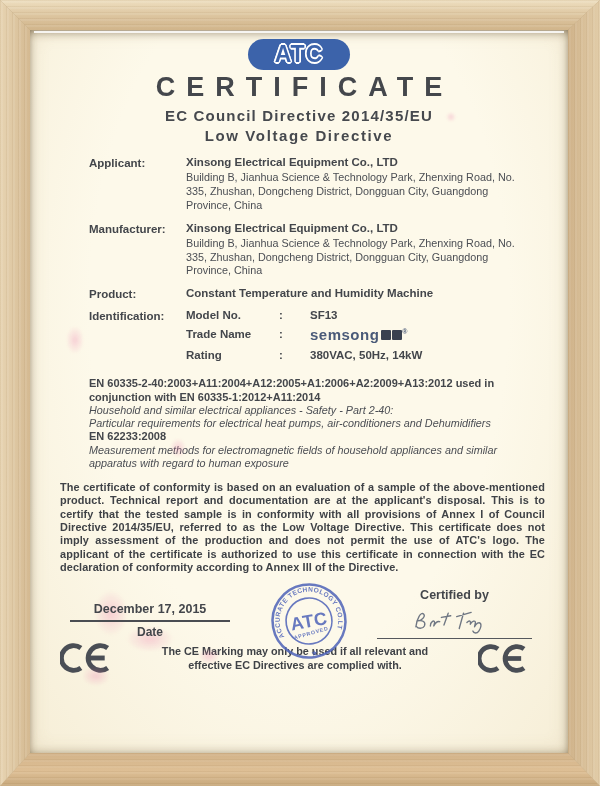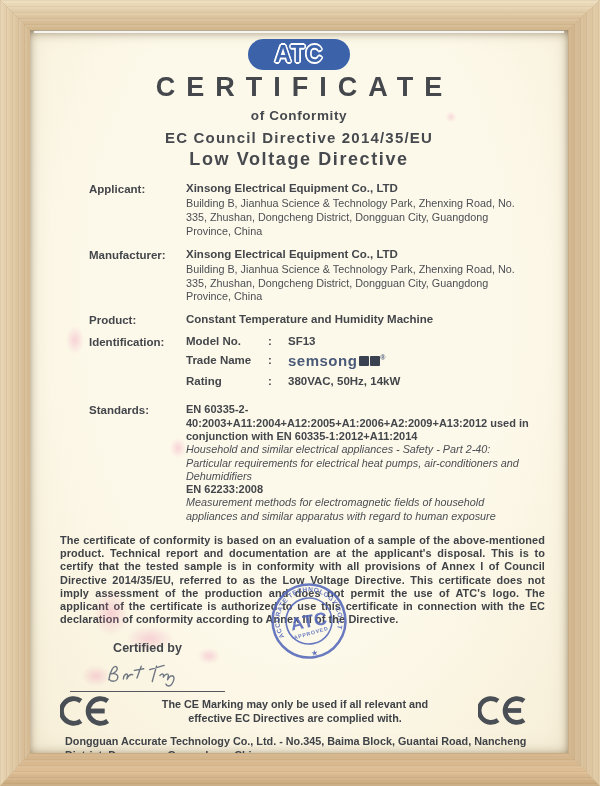--- a/index.html
+++ b/index.html
@@ -41,31 +41,31 @@
     filter:blur(1px);}
 
   
   .logo-pill{margin:9px auto 0;width:102px;height:31px;border-radius:17px;background:#3c63aa;
     display:flex;align-items:center;justify-content:center;}
   .logo-pill span{font-weight:900;font-size:23px;letter-spacing:1px;color:#3c63aa;line-height:1;
     text-shadow:-1.6px 0 #fff,1.6px 0 #fff,0 -1.6px #fff,0 1.6px #fff,-1.1px -1.1px #fff,1.1px 1.1px #fff,-1.1px 1.1px #fff,1.1px -1.1px #fff;}
   .cert-title{margin-top:3px;text-align:center;font-size:27px;font-weight:700;letter-spacing:11px;padding-left:11px;color:#44474c;line-height:1.05;}
   .sub-conf{margin-top:7px;text-align:center;font-size:13.5px;font-weight:700;letter-spacing:.6px;color:#46494e;}
   .sub-dir{margin-top:6px;text-align:center;font-size:15px;font-weight:700;letter-spacing:1.2px;color:#46494e;}
-  .sub-lvd{margin-top:3px;text-align:center;font-size:18px;font-weight:700;letter-spacing:1.6px;color:#46494e;}
+  .sub-lvd{margin-top:3px;text-align:center;font-size:15px;font-weight:700;letter-spacing:1.6px;color:#46494e;}
   .reg-no{margin-top:13px;text-align:center;font-size:15.5px;font-weight:700;letter-spacing:.8px;color:#44474c;}
 
   
   .fields{margin-top:12px;}
   .frow{display:flex;padding:0 38px 0 35px;margin-bottom:9px;margin-left:24px;}
   .flabel{flex:0 0 97px;font-weight:700;font-size:11.5px;padding-top:1px;}
   .fval{flex:1;min-width:0;}
   .fname{font-weight:700;font-size:11.5px;}
   .faddr{font-size:10.8px;font-weight:400;margin-top:3px;line-height:1.28;color:#4b4e54;}
-  .id-row{display:flex;margin-bottom:7px;}
+  .id-row{display:flex;margin-bottom:7px;gap:11px;}
   .id-sub{flex:0 0 82px;font-weight:700;font-size:11.5px;}
   .id-colon{flex:0 0 20px;font-weight:700;font-size:11.5px;text-align:left;}
   .id-val{font-weight:700;font-size:11.5px;}
   .brand{font-weight:700;font-size:15px;letter-spacing:.5px;color:#4a5a78;line-height:.9;}
   .cjk-sq{display:inline-block;width:10px;height:10px;background:#3a4150;border-radius:1px;margin-left:2px;vertical-align:baseline;}
   .cjk-sq+.cjk-sq{margin-left:1px;}
   .reg-mark{font-size:7px;color:#4a5a78;vertical-align:top;font-weight:700;}
   .std1,.std4{font-weight:700;font-size:11px;line-height:1.22;}
   .std2,.std3,.std5{font-weight:400;font-size:10.8px;line-height:1.22;color:#4b4e54;font-style:italic;}
 
@@ -115,21 +115,20 @@
     <div class="smudge" style="left:52px;top:636px;width:28px;height:20px;"></div>
     <div class="smudge" style="left:168px;top:618px;width:22px;height:16px;"></div>
     <div class="smudge" style="left:36px;top:296px;width:18px;height:28px;"></div>
     <div class="smudge" style="left:140px;top:408px;width:16px;height:20px;"></div>
     <div class="smudge" style="left:416px;top:82px;width:10px;height:10px;"></div>
 
     <div class="logo-pill">
       <span>ATC</span>
     </div>
     <div class="cert-title">CERTIFICATE</div>
-    <div class="sub-conf">of Conformity</div>
     <div class="sub-dir">EC Council Directive 2014/35/EU</div>
     <div class="sub-lvd">Low Voltage Directive</div>
 
     <div class="fields">
 
       <div class="frow">
         <div class="flabel">Applicant:</div>
         <div class="fval">
           <div class="fname">Xinsong Electrical Equipment Co., LTD</div>
           <div class="faddr">Building B, Jianhua Science &amp; Technology Park, Zhenxing Road, No. 335, Zhushan, Dongcheng District, Dongguan City, Guangdong Province, China</div>
@@ -168,34 +167,37 @@
           </div>
           <div class="id-row">
             <div class="id-sub">Rating</div>
             <div class="id-colon">:</div>
             <div class="id-val">380VAC, 50Hz, 14kW</div>
           </div>
         </div>
       </div>
 
       <div class="frow" style="margin-bottom:0;">
-        <div class="flabel">Standards:</div>
         <div class="fval">
           <div class="std1">EN 60335-2-40:2003+A11:2004+A12:2005+A1:2006+A2:2009+A13:2012 used in conjunction with EN 60335-1:2012+A11:2014</div>
           <div class="std2">Household and similar electrical appliances - Safety - Part 2-40:</div>
           <div class="std3">Particular requirements for electrical heat pumps, air-conditioners and Dehumidifiers</div>
           <div class="std4">EN 62233:2008</div>
           <div class="std5">Measurement methods for electromagnetic fields of household appliances and similar apparatus with regard to human exposure</div>
         </div>
       </div>
     </div>
 
     <div class="declaration">The certificate of conformity is based on an evaluation of a sample of the above-mentioned product. Technical report and documentation are at the applicant's disposal. This is to certify that the tested sample is in conformity with all provisions of Annex I of Council Directive 2014/35/EU, referred to as the Low Voltage Directive. This certificate does not imply assessment of the production and does not permit the use of ATC's logo. The applicant of the certificate is authorized to use this certificate in connection with the EC declaration of conformity according to Annex III of the Directive.</div>
 
     <div class="signoff">
+      <div class="date-block">
+        <div class="date-value">December 17, 2015</div>
+        <div class="date-label">Date</div>
+      </div>
       <div class="cert-block">
         <div class="cert-label">Certified by</div>
         <svg class="sig-svg" viewBox="0 0 120 40" aria-label="Bart Fang">
           <path d="M14,28 C15,18 20,10 23,13 C26,16 20,21 16,21 C22,20 26,22 24,27 C22,31 16,30 15,28 M31,27 C31,22 36,19 36,23 L35,27 C37,23 40,21 42,22 M47,26 L52,12 M44,17 L55,15"></path>
           <path d="M70,12 C68,19 66,26 65,30 M62,16 L79,11 M74,23 C77,20 79,21 78,25 C80,21 84,20 84,23 L83,28 C85,24 88,22 90,24 C91,26 90,30 88,33 C86,36 82,36 81,33"></path>
         </svg>
         <div class="sig-line"></div>
       </div>
     </div>
 
@@ -223,16 +225,15 @@
         <div>The CE Marking may only be used if all relevant and</div>
         <div>effective EC Directives are complied with.</div>
       </div>
       <svg class="ce-svg" width="50" height="33" viewBox="0 0 118 80" aria-label="CE">
         <path d="M47,16.5 A29,29 0 1 0 47,63.5"></path>
         <path d="M110,16.5 A29,29 0 1 0 110,63.5"></path>
         <line x1="64" y1="40" x2="103" y2="40"></line>
       </svg>
     </div>
 
-    <div class="footer-addr">Dongguan Accurate Technology Co., Ltd. - No.345, Baima Block, Guantai Road, Nancheng District, Dongguan, Guangdong, China</div>
 
   </div>
 </div>
 
 </body></html>

